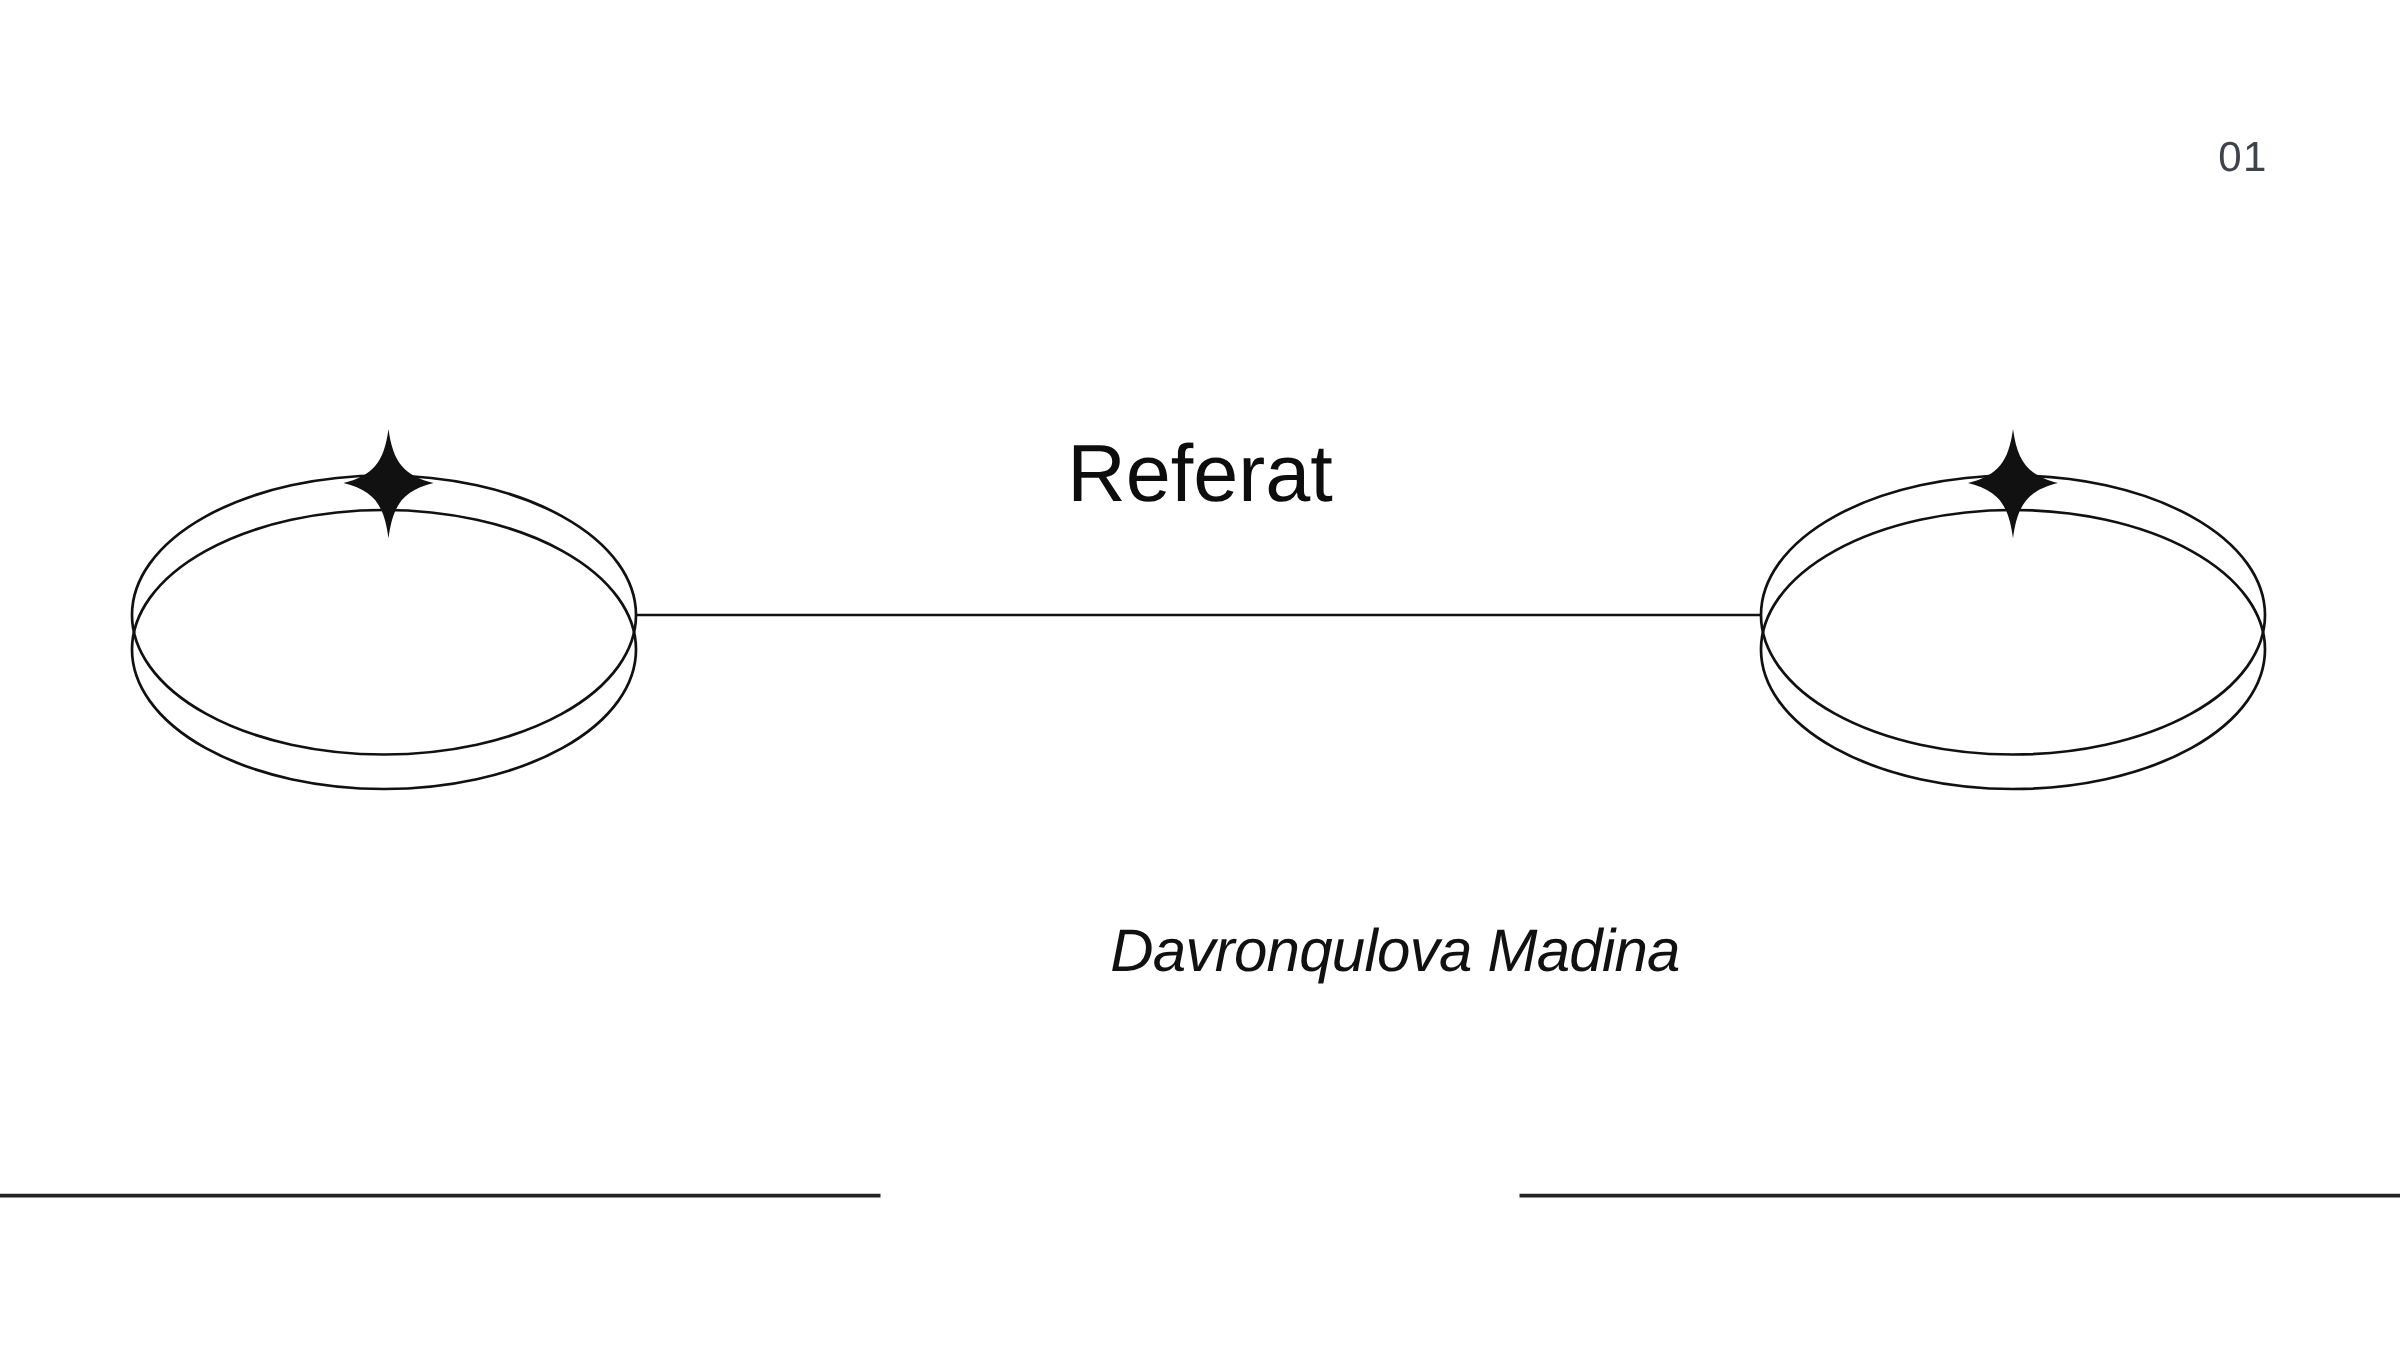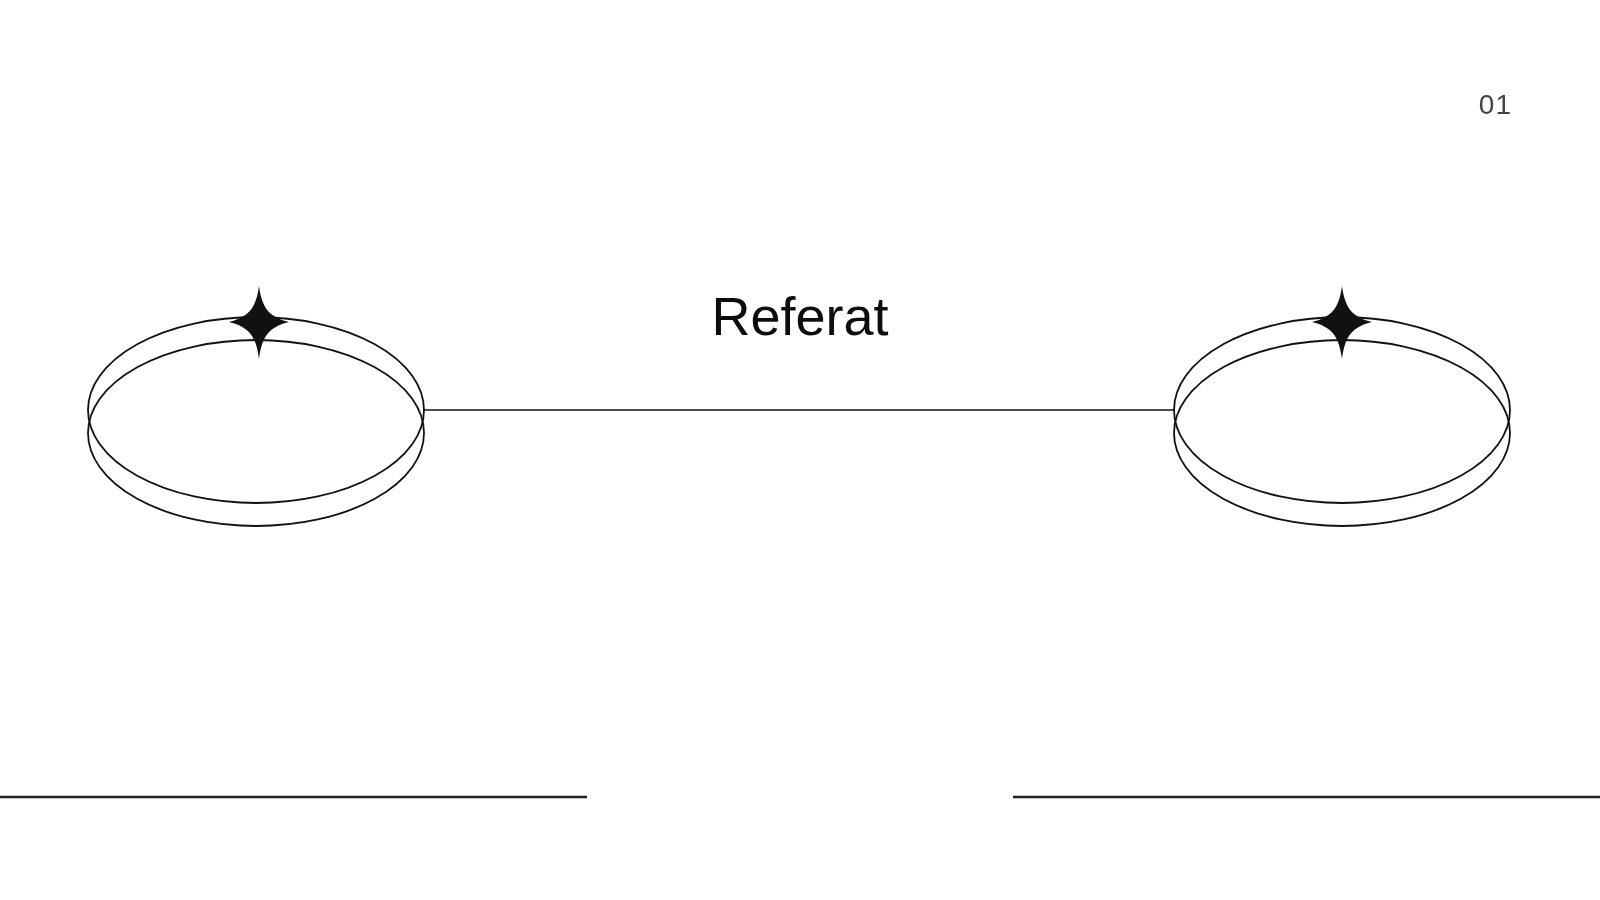--- a/index.html
+++ b/index.html
@@ -88,14 +88,15 @@
     </g>
 
     <line x1="0" y1="797" x2="587" y2="797" stroke-width="2.5" stroke="#222222"></line>
     <line x1="1013" y1="797" x2="1600" y2="797" stroke-width="2.5" stroke="#222222"></line>
   </svg>
 
   <span class="page-number">01</span>
 
   <h1 class="slide-title">Referat</h1>
 
+  <div class="author-name">Davronqulova Madina</div>
 
 </div>
 
 </body></html>

